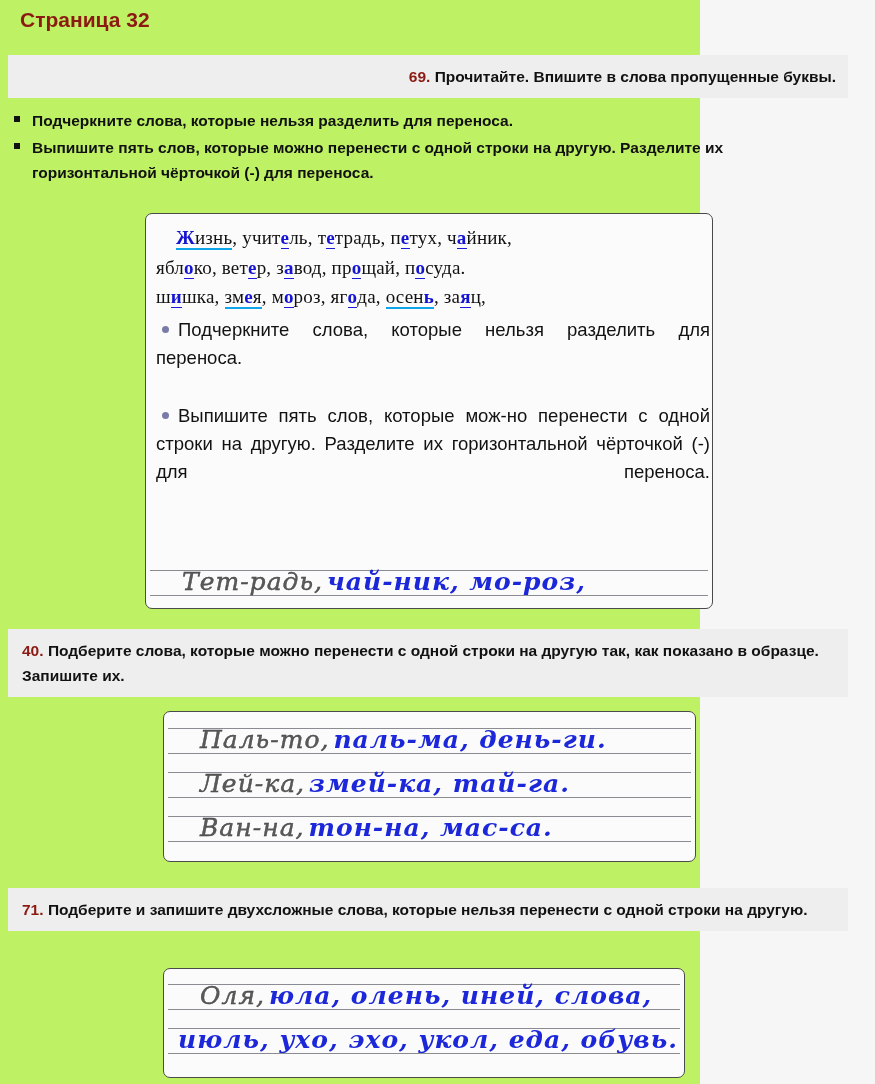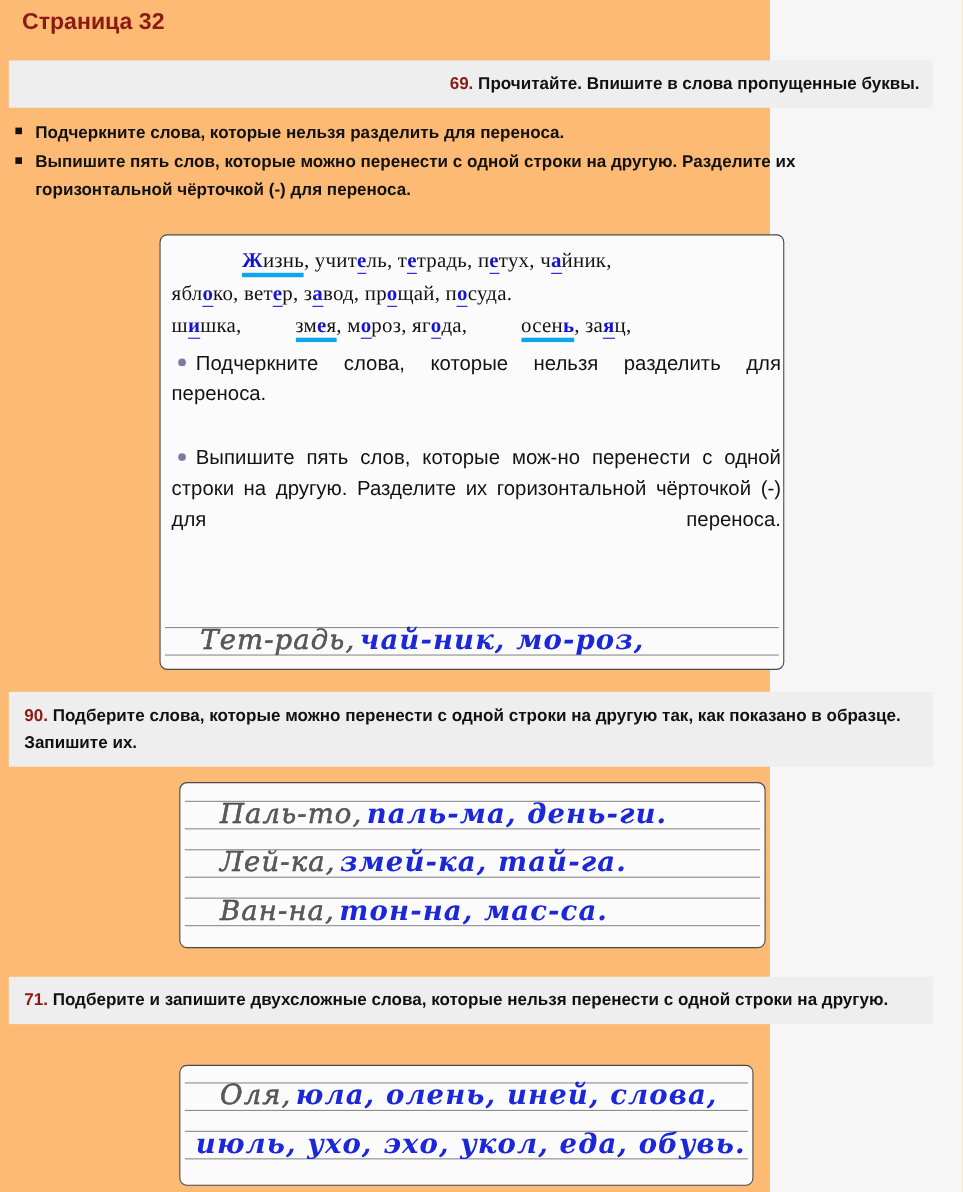--- a/index.html
+++ b/index.html
@@ -3,21 +3,21 @@
 <meta charset="utf-8">
 <style>
   * { box-sizing: border-box; }
   html, body {
     margin: 0; padding: 0;
     width: 875px; height: 1084px;
     background: #f6f6f6;
     font-family: "Liberation Sans", sans-serif;
     overflow: hidden;
   }
-  .page { position: relative; width: 700px; height: 1084px; background: #fdba74; }
+  .page { position: relative; width: 700px; height: 1084px; background: #bef264; }
 
   
   .page-title {
     position: absolute; left: 20px; top: 8px;
     font-size: 21px; font-weight: bold; color: #8B1A12;
     letter-spacing: 0px;
   }
 
   
   .task-band {
@@ -58,21 +58,21 @@
     font-family: "Liberation Serif", serif;
     font-size: 19px; color: #121212;
     line-height: 29.5px;
     letter-spacing: 0.2px;
     padding: 9px 8px 2px 10px;
     white-space: nowrap;
   }
   .scan-serif .ln { display: block; }
   .scan-serif .ln.first { text-indent: 20px; }
   .fill { color: #1414d2; font-weight: bold; }
-  .u-all { border-bottom: 4px solid #0ea5e9; margin-left: 44px; }
+  .u-all { border-bottom: 2px solid #0ea5e9; }
   .u-let { border-bottom: 1.6px solid #1a1ad8; }
 
   
   .scan-sans {
     font-family: "Liberation Sans", sans-serif;
     font-size: 18.5px; color: #121212;
     line-height: 28px;
     padding: 2px 2px 4px 10px;
   }
   .scan-para { text-align: justify; margin: 0 0 2px 0; }
@@ -154,21 +154,21 @@
         <div class="rule-top"></div>
         <div class="rule-bottom"></div>
         <div class="hand">
           <span class="indent"></span><span class="sample">Тет-радь,</span><span class="ink">чай-ник, мо-роз,</span>
         </div>
       </div>
     </div>
   </div>
 
   <div class="task-band" style="top:629px;">
-    <span class="task-num">90.</span>
+    <span class="task-num">40.</span>
     <span>Подберите слова, которые можно перенести с одной строки на другую так, как показано в образце. Запишите их.</span>
   </div>
 
   <div class="scan-box" style="left:163px; top:711px; width:533px; height:151px;">
     <div style="padding-top:6px;">
       <div class="rule-row">
         <div class="rule-top"></div>
         <div class="rule-bottom"></div>
         <div class="hand">
           <span class="indent"></span><span class="sample">Паль-то,</span><span class="ink">паль-ма, день-ги.</span>

